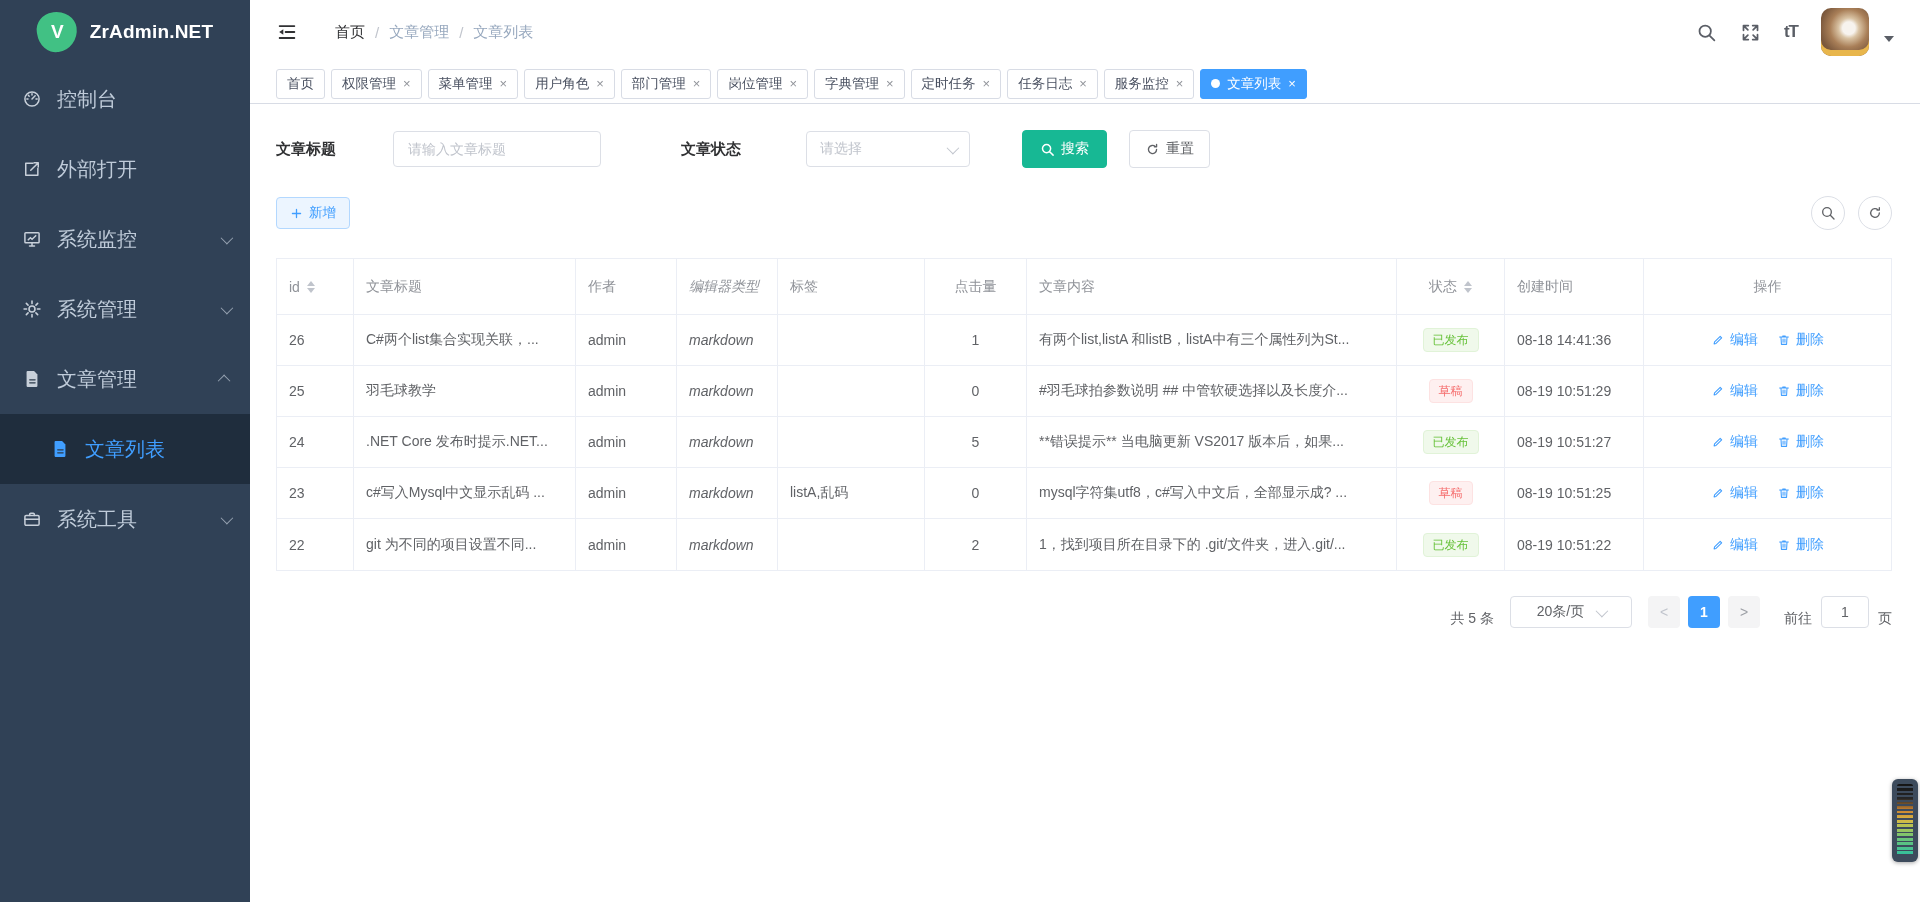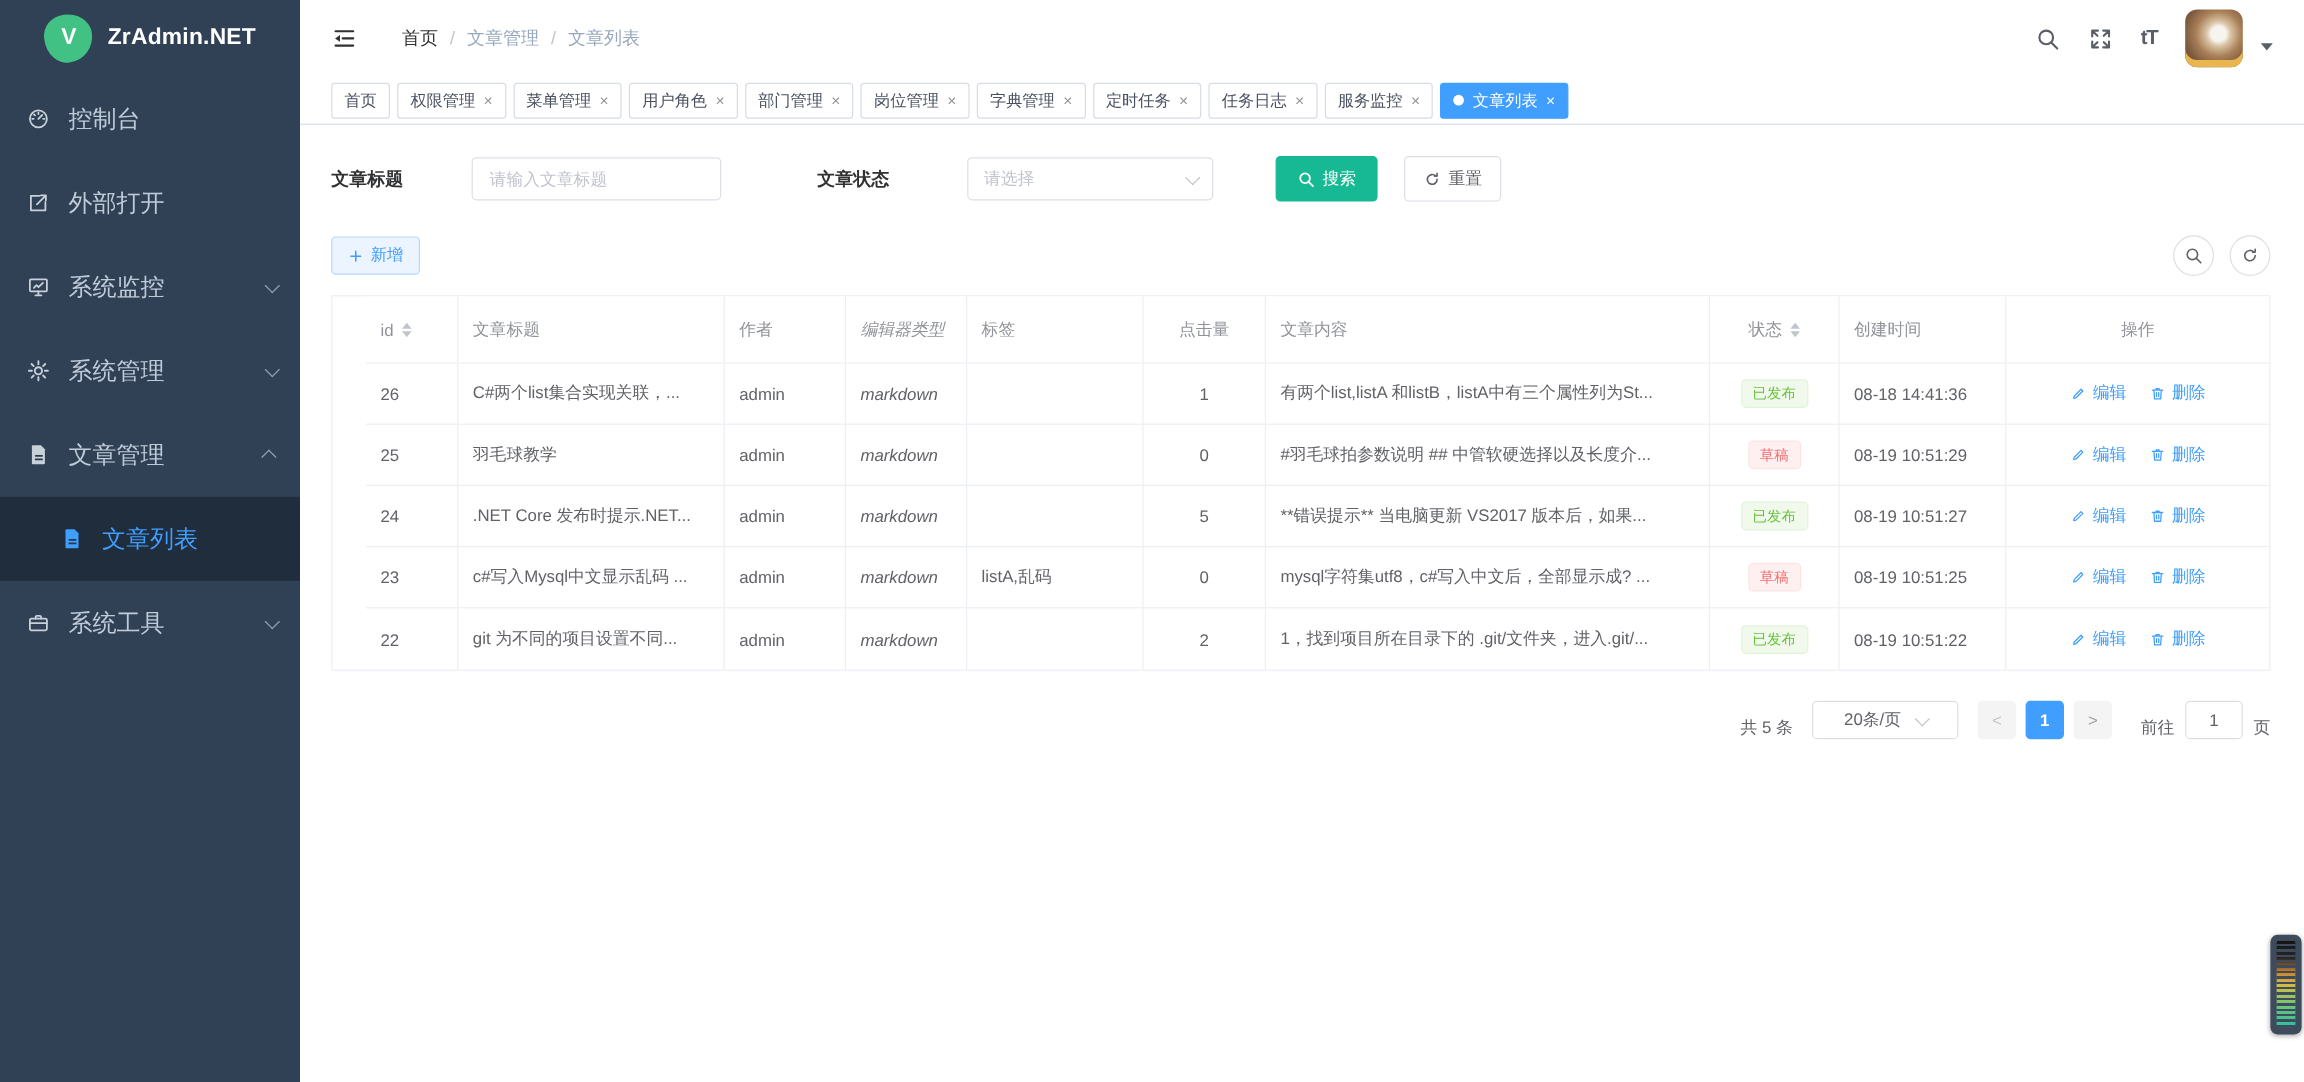--- a/index.html
+++ b/index.html
@@ -55,40 +55,40 @@
   .tab .dot { width:9px; height:9px; border-radius:50%; background:#fff; }
 
   
   .content { padding:0 28px 0 26px; }
   .filter-row { margin-top:25px; height:40px; display:flex; align-items:center; }
   .filter-label { font-size:15px; font-weight:bold; color:#303133; }
   .text-input { margin-left:57px; width:208px; height:36px; border:1px solid #dcdfe6; border-radius:4px;
                 padding:0 14px; font-size:14px; color:#606266; outline:none; font-family:"Liberation Sans", sans-serif; }
   .text-input::placeholder { color:#c0c4cc; }
   .lbl2 { margin-left:80px; }
-  .select-box { margin-left:65px; width:205px; height:36px; border:1px solid #dcdfe6; border-radius:4px;
+  .select-box { margin-left:65px; width:164px; height:36px; border:1px solid #dcdfe6; border-radius:4px;
                 display:flex; align-items:center; justify-content:space-between; padding:0 13px; cursor:pointer; }
   .select-placeholder { color:#c0c4cc; font-size:14px; }
   .sel-chev { width:9px; height:9px; border-right:1.4px solid #c0c4cc; border-bottom:1.4px solid #c0c4cc;
               transform:rotate(45deg) translateY(-2px); }
   .btn { display:flex; align-items:center; gap:6px; border-radius:4px; cursor:pointer; font-size:14px; }
   .btn .bicon { width:15px; height:15px; } .btn .bicon svg { width:100%; height:100%; }
   .btn-search { margin-left:52px; height:38px; padding:0 17px; background:#17b894; border:1px solid #17b894; color:#fff; }
   .btn-reset { margin-left:22px; height:38px; padding:0 15px; background:#fff; border:1px solid #dcdfe6; color:#606266; }
 
   .toolbar-row { margin-top:27px; display:flex; align-items:center; }
   .btn-add { height:32px; padding:0 13px; background:#ecf5ff; border:1px solid #b3d8ff; color:#409eff; font-size:13.5px; }
   .btn-add .bicon { width:13px; height:13px; }
   .circle-btns { margin-left:auto; display:flex; gap:13px; }
   .circle-btn { width:34px; height:34px; border-radius:50%; border:1px solid #dcdfe6; background:#fff; color:#606266;
                 display:flex; align-items:center; justify-content:center; cursor:pointer; }
   .circle-btn svg { width:16px; height:16px; }
 
   
-  .table { margin-top:16px; border:1px solid #ebeef5;padding-left:28px; }
+  .table { margin-top:28px; border:1px solid #ebeef5; }
   .thead { display:flex; height:56px; border-bottom:1px solid #ebeef5; background:#fff; }
   .th { display:flex; align-items:center; padding:0 12px; font-size:14px; color:#909399; border-right:1px solid #ebeef5; }
   .th:last-child { border-right:none; }
   .tr { display:flex; height:51px; border-bottom:1px solid #ebeef5; }
   .tr:last-child { border-bottom:none; }
   .td { display:flex; align-items:center; padding:0 12px; font-size:14px; color:#606266;
         border-right:1px solid #ebeef5; overflow:hidden; white-space:nowrap; }
   .td:last-child { border-right:none; }
   .col-id { width:77px; } .col-title { width:222px; } .col-author { width:101px; } .col-editor { width:101px;font-style:italic; }
   .col-tags { width:147px; } .col-clicks { width:102px; justify-content:center; }

